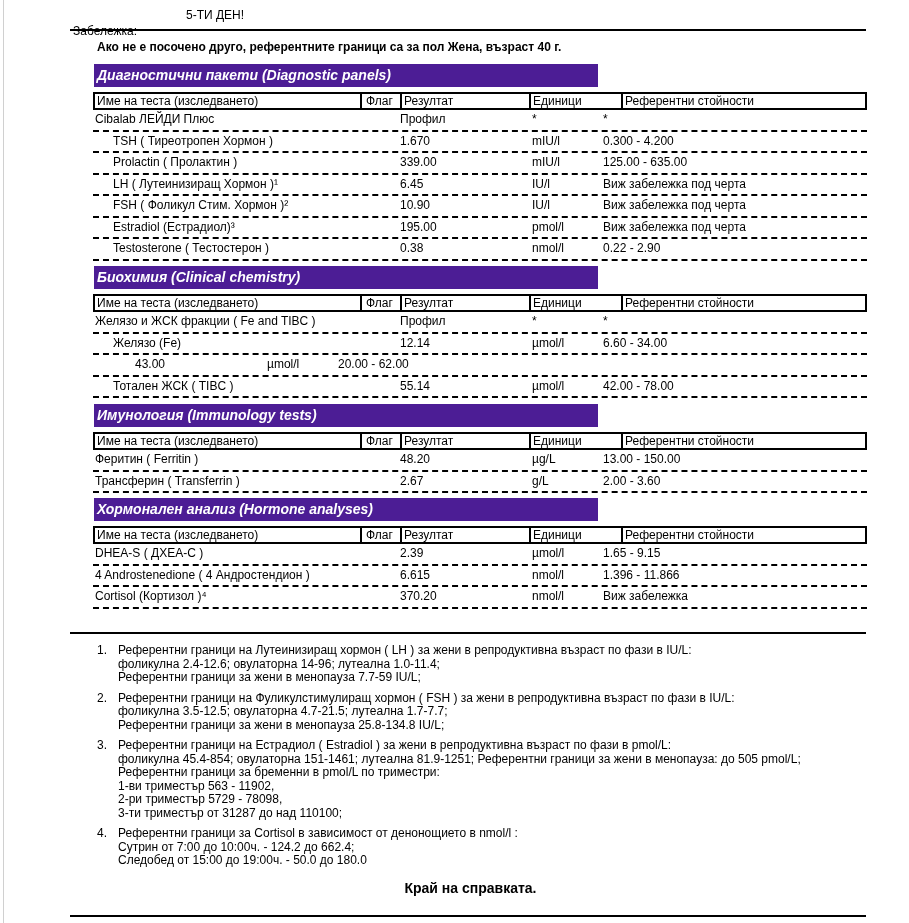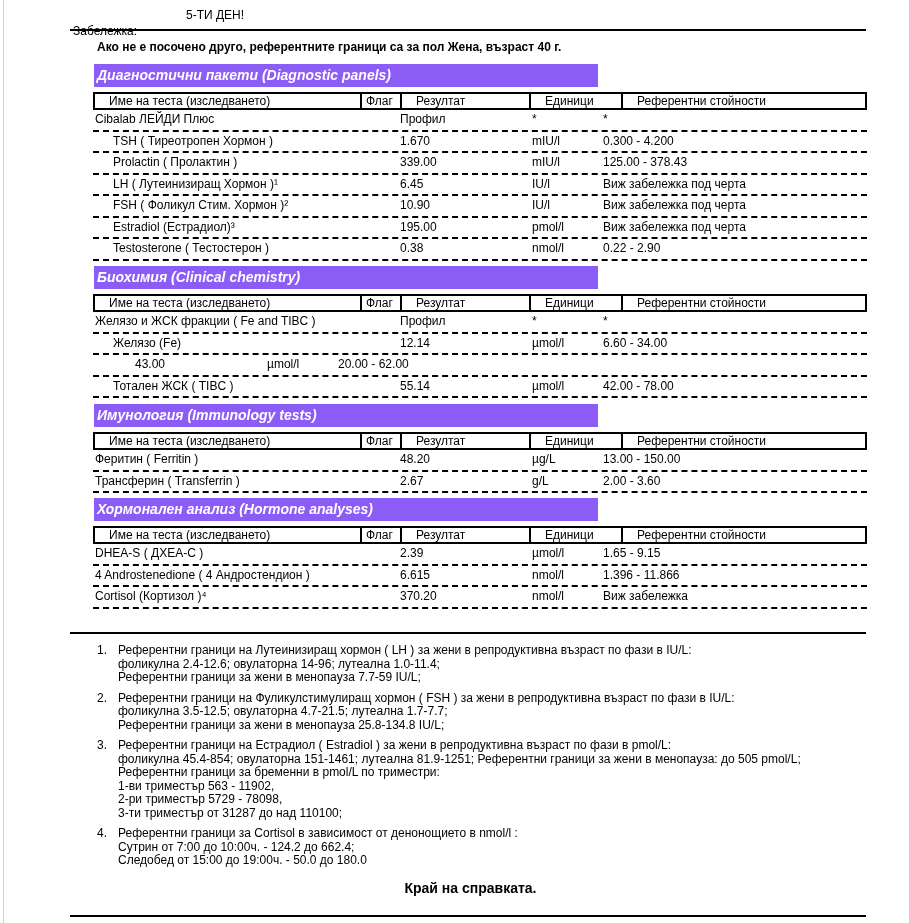--- a/index.html
+++ b/index.html
@@ -5,26 +5,26 @@
   html, body { margin: 0; padding: 0; background: #ffffff; }
   body { width: 909px; height: 923px; position: relative; overflow: hidden;
          font-family: "Liberation Sans", sans-serif; color: #000; font-size: 12px; }
   .leftedge { position: absolute; left: 3px; top: 0; width: 1px; height: 923px; background: #d0d0d0; }
   .note-label { position: absolute; left: 73px; top: 24px; font-size: 12px; }
   .note-value { position: absolute; left: 186px; top: 8px; font-size: 12px; }
   .hr { position: absolute; left: 70px; width: 796px; height: 2px; background: #000; }
   .intro { position: absolute; left: 97px; top: 40px; font-size: 12px; font-weight: bold; }
 
   .section { position: absolute; left: 93px; width: 774px; }
-  .band { position: relative; left: 1px; width: 504px; height: 23px; background: #8b5cf6;
+  .band { position: relative; left: 1px; width: 504px; height: 23px; background: #4c1d95;
           color: #ffffff; font-weight: bold; font-style: italic; font-size: 14px;
           line-height: 23px; padding-left: 3px; box-sizing: border-box; }
   .thead { position: relative; margin-top: 5px; height: 18px; border: 2px solid #000;
            box-sizing: border-box; display: flex; font-size: 12px; line-height: 14px; }
-  .thead > div { box-sizing: border-box; padding: 0 14px; white-space: nowrap; }
+  .thead > div { box-sizing: border-box; padding: 0 2px; white-space: nowrap; }
   .c-name { width: 265px; }
   .c-flag { width: 40px; border-left: 2px solid #000; padding-left: 4px !important; }
   .c-res  { width: 129px; border-left: 2px solid #000; text-align: left; }
   .c-unit { width: 71px; border-left: 2px solid #000; }
   .c-ref  { flex: 1; border-left: 2px solid #000; margin-left: 21px; }
 
   .row { display: flex; height: 21.5px; line-height: 18px; font-size: 12px; box-sizing: border-box; }
   .row.dashed { border-bottom: 2px dashed #000; }
   .row > div { box-sizing: border-box; padding: 0 2px; white-space: nowrap; }
   .row .r-name { width: 265px; }
@@ -74,21 +74,21 @@
         <div class="r-flag"></div>
         <div class="r-res">1.670</div>
         <div class="r-unit">mIU/l</div>
         <div class="r-ref">0.300 - 4.200</div>
       </div>
       <div class="row dashed">
         <div class="r-name indent">Prolactin  ( Пролактин )</div>
         <div class="r-flag"></div>
         <div class="r-res">339.00</div>
         <div class="r-unit">mIU/l</div>
-        <div class="r-ref">125.00 - 378.43</div>
+        <div class="r-ref">125.00 - 635.00</div>
       </div>
       <div class="row dashed">
         <div class="r-name indent">LH ( Лутеинизиращ Хормон )¹</div>
         <div class="r-flag"></div>
         <div class="r-res">6.45</div>
         <div class="r-unit">IU/l</div>
         <div class="r-ref">Виж забележка под черта</div>
       </div>
       <div class="row dashed">
         <div class="r-name indent">FSH ( Фоликул Стим. Хормон )²</div>

